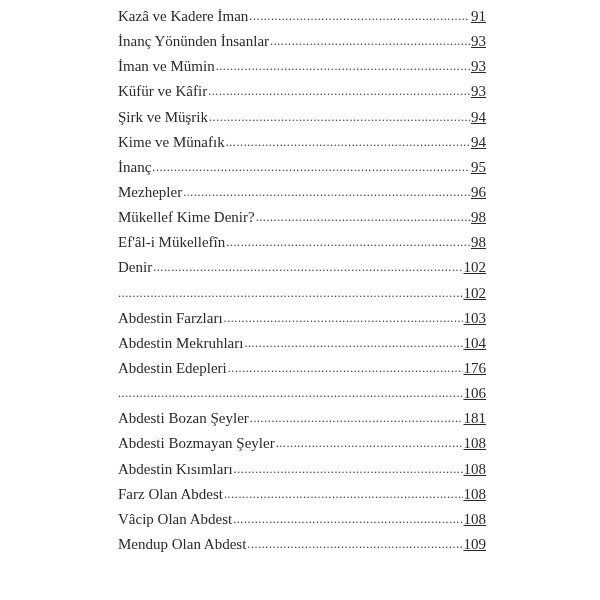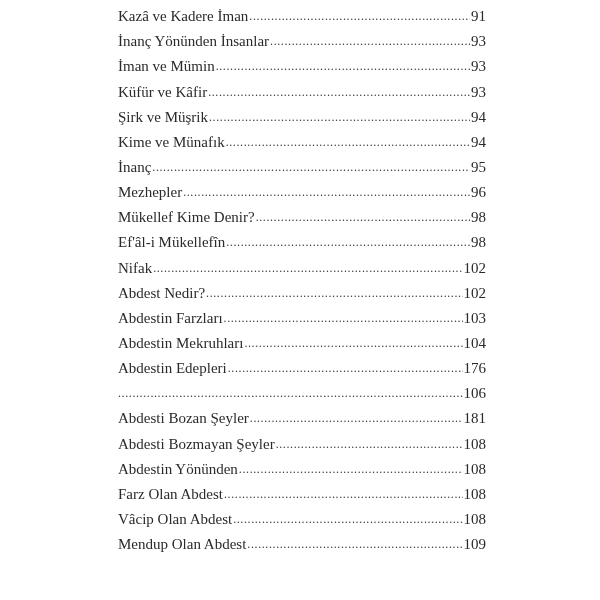--- a/index.html
+++ b/index.html
@@ -14,21 +14,21 @@
       position: relative;
     }
     .toc {
       position: absolute;
       left: 118px;
       top: 4px;
       width: 368px;
     }
     .toc-row {
       display: flex;
-      align-items: flex-end;
+      align-items: flex-start;
       height: 25.15px;
       line-height: 25px;
       font-family: "Liberation Serif", "DejaVu Serif", serif;
       font-size: 15px;
       color: #2a2a2a;
       white-space: nowrap;
       overflow: hidden;
     }
     .toc-title {
       flex: 0 0 auto;
@@ -46,20 +46,21 @@
       left: 0;
       top: 0;
       letter-spacing: 0.6px;
       color: #3a3a3a;
       font-size: 12px;
     }
     .toc-page {
       flex: 0 0 auto;
       padding-left: 1px;
       text-align: right;
+      text-decoration: underline;
     }
   </style>
 </head>
 <body>
 
 <div class="toc">
   <div class="toc-row">
       <span class="toc-title">Kazâ ve Kadere İman</span>
       <span class="toc-leader"></span>
       <span class="toc-page">91</span>
@@ -103,26 +104,25 @@
       <span class="toc-title">Mükellef Kime Denir?</span>
       <span class="toc-leader"></span>
       <span class="toc-page">98</span>
     </div>
   <div class="toc-row">
       <span class="toc-title">Ef'âl-i Mükellefîn</span>
       <span class="toc-leader"></span>
       <span class="toc-page">98</span>
     </div>
   <div class="toc-row">
-      <span class="toc-title">Nifak</span>
+      <span class="toc-title">Denir</span>
       <span class="toc-leader"></span>
       <span class="toc-page">102</span>
     </div>
   <div class="toc-row">
-      <span class="toc-title">Abdest Nedir?</span>
       <span class="toc-leader"></span>
       <span class="toc-page">102</span>
     </div>
   <div class="toc-row">
       <span class="toc-title">Abdestin Farzları</span>
       <span class="toc-leader"></span>
       <span class="toc-page">103</span>
     </div>
   <div class="toc-row">
       <span class="toc-title">Abdestin Mekruhları</span>
@@ -142,21 +142,21 @@
       <span class="toc-title">Abdesti Bozan Şeyler</span>
       <span class="toc-leader"></span>
       <span class="toc-page">181</span>
     </div>
   <div class="toc-row">
       <span class="toc-title">Abdesti Bozmayan Şeyler</span>
       <span class="toc-leader"></span>
       <span class="toc-page">108</span>
     </div>
   <div class="toc-row">
-      <span class="toc-title">Abdestin Yönünden</span>
+      <span class="toc-title">Abdestin Kısımları</span>
       <span class="toc-leader"></span>
       <span class="toc-page">108</span>
     </div>
   <div class="toc-row">
       <span class="toc-title">Farz Olan Abdest</span>
       <span class="toc-leader"></span>
       <span class="toc-page">108</span>
     </div>
   <div class="toc-row">
       <span class="toc-title">Vâcip Olan Abdest</span>

